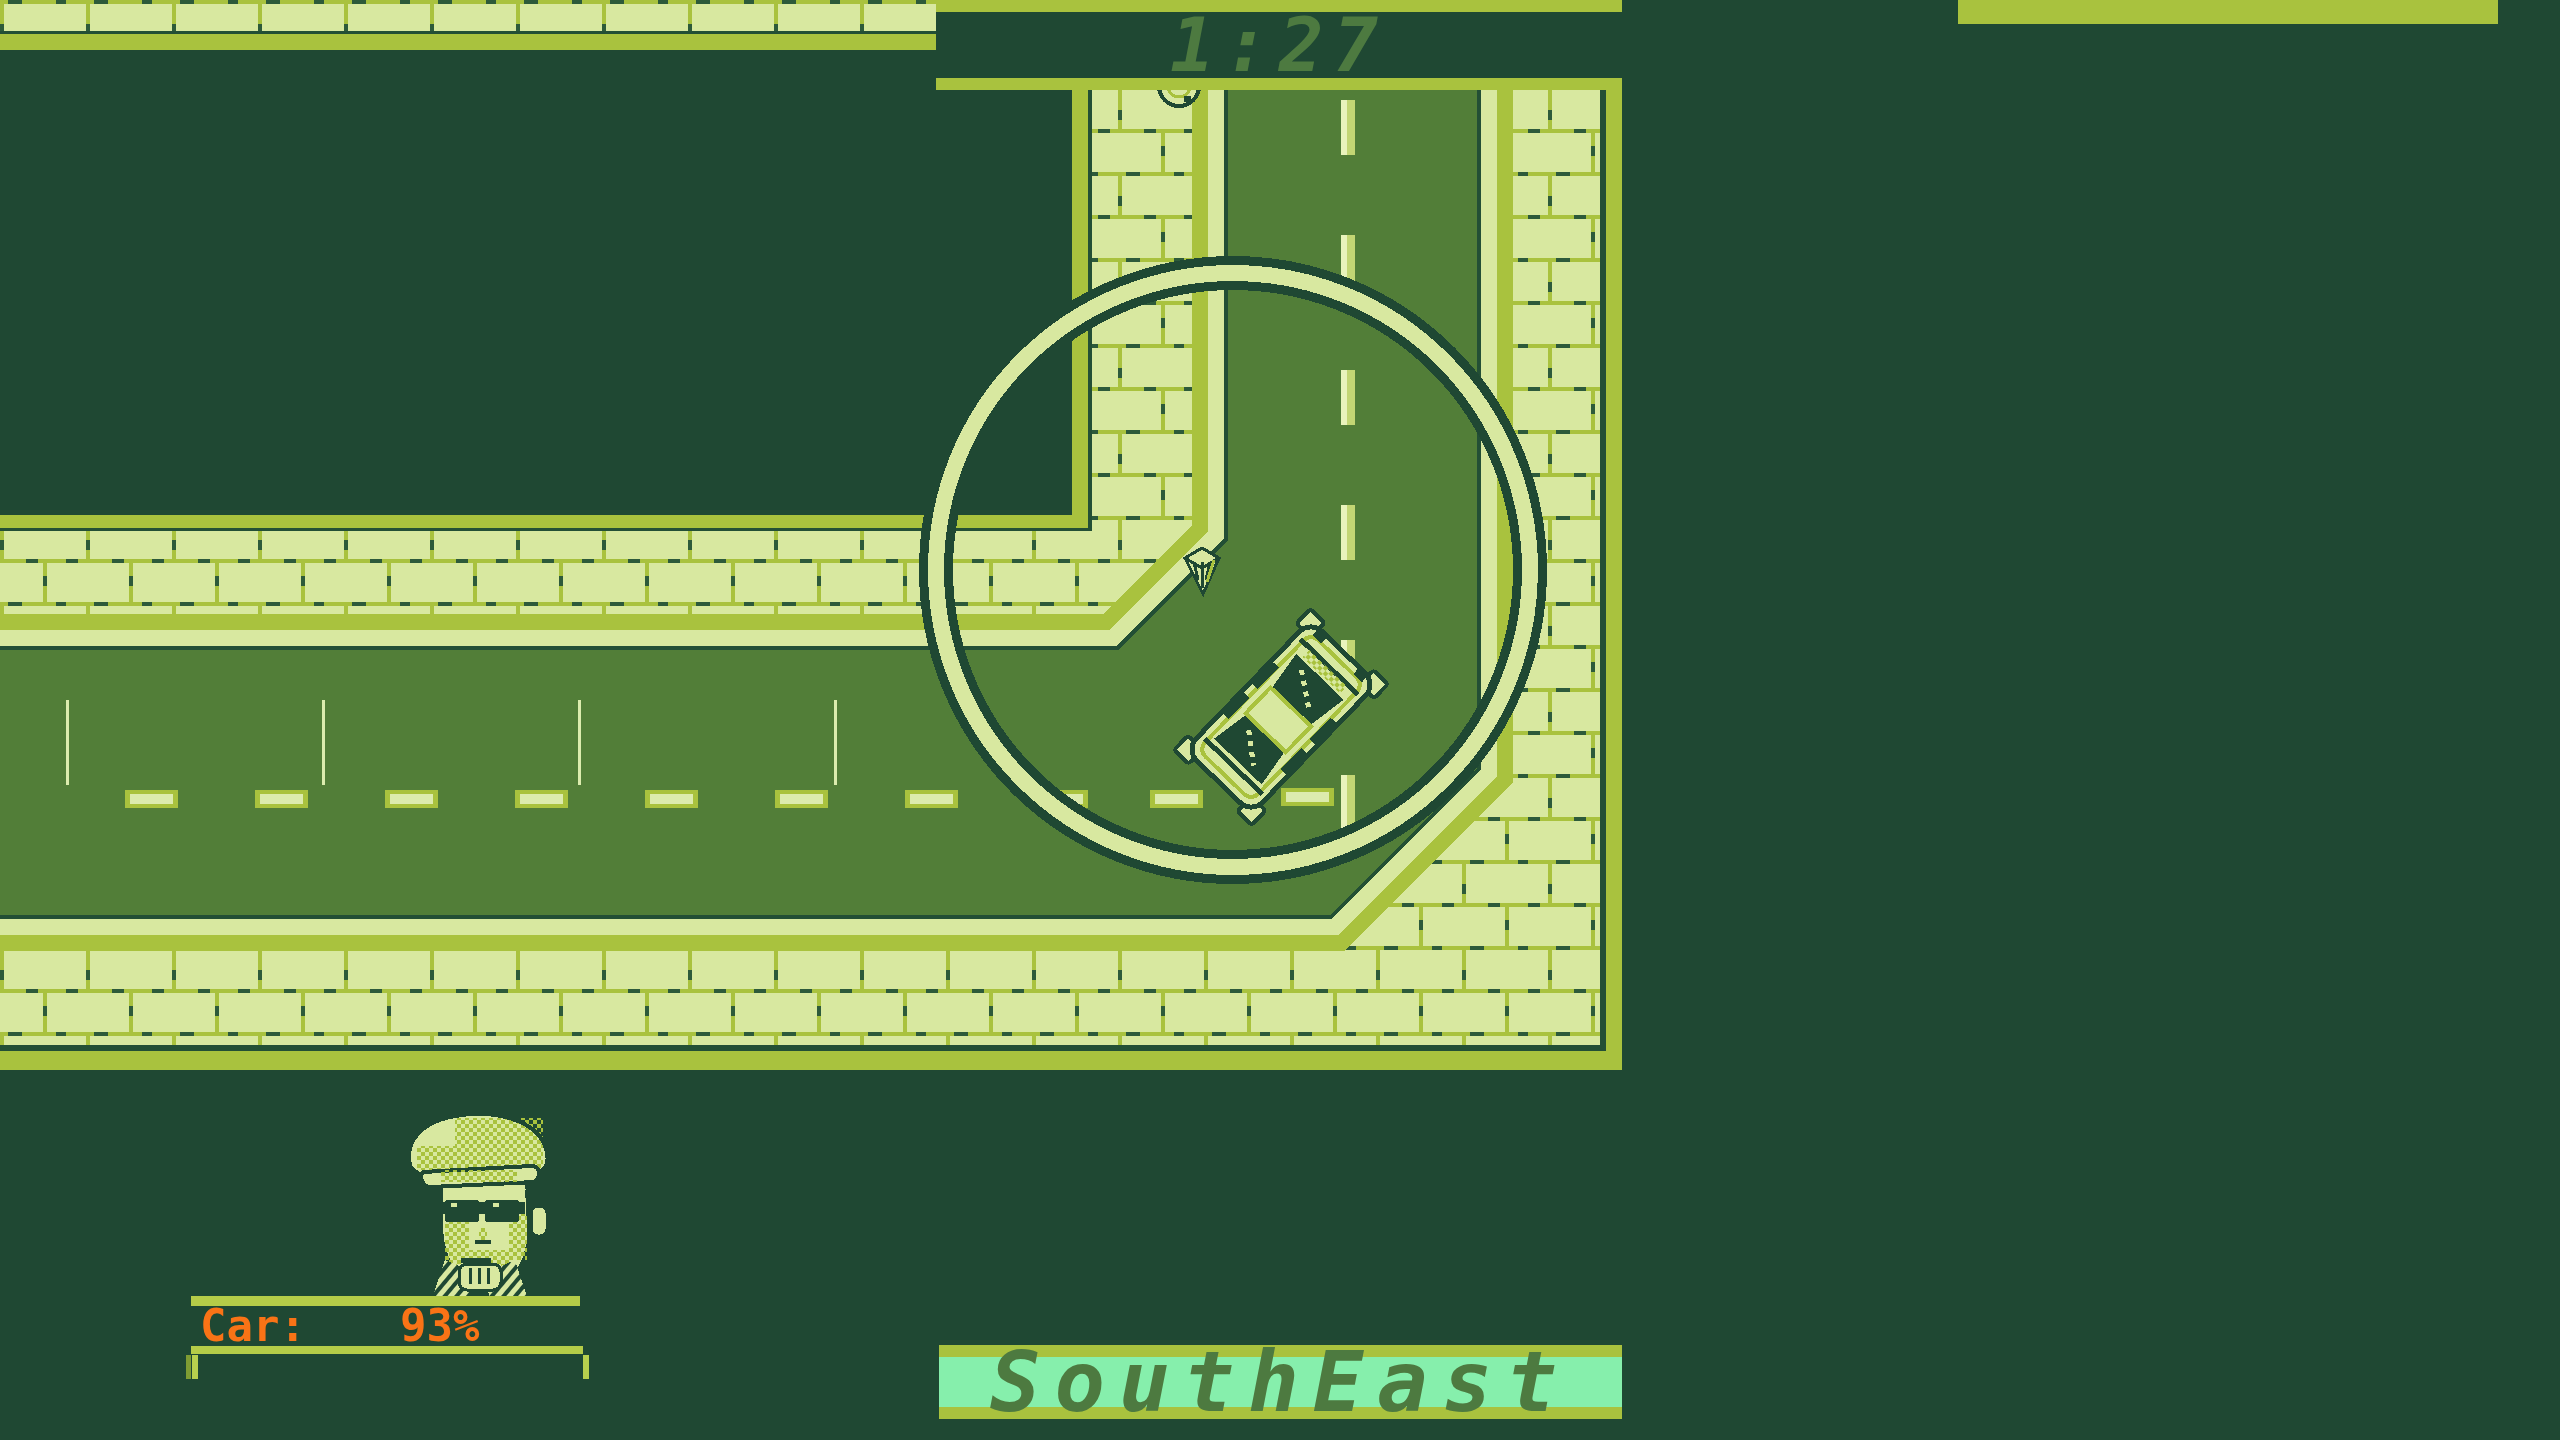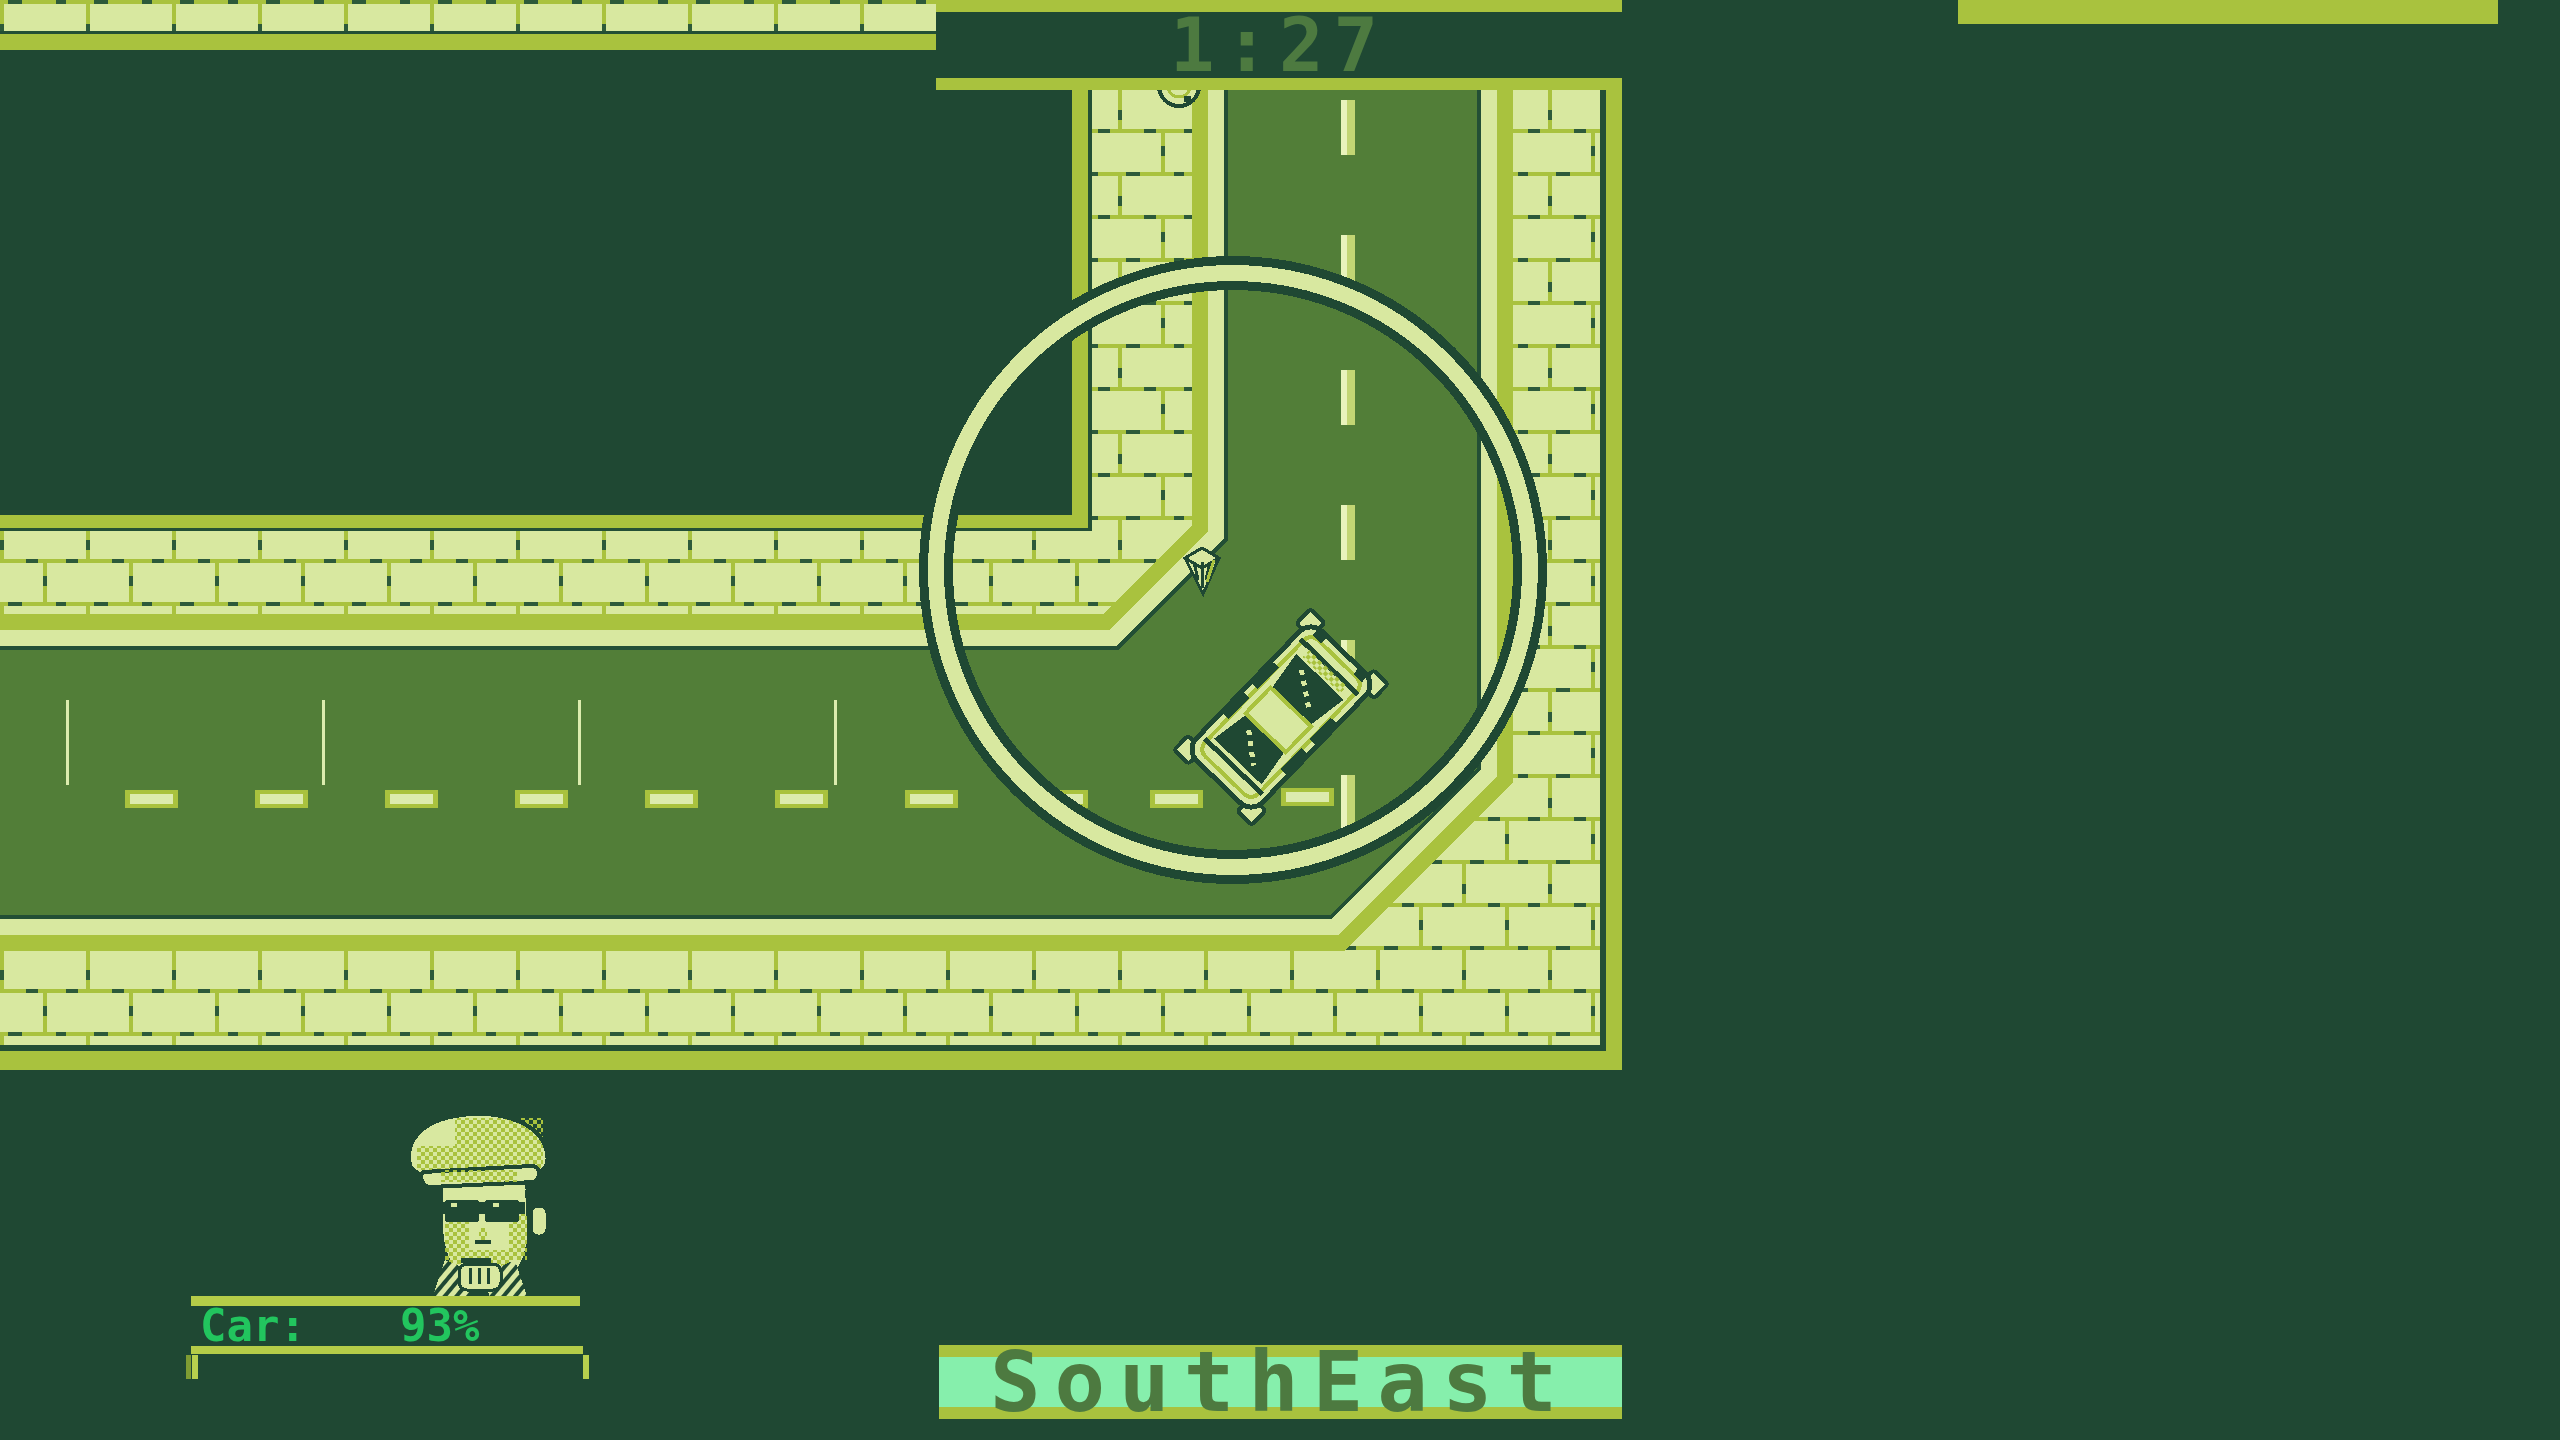--- a/index.html
+++ b/index.html
@@ -8,35 +8,36 @@
     background:#1f4833;
     font-family:"DejaVu Sans Mono", monospace;
   }
   #world{position:absolute;left:0;top:0;}
   .hud{position:absolute;box-sizing:border-box;}
   .bar-strip{background:#a9c23e;width:100%;}
   .hud-text{
     color:#4d7a40;font-weight:bold;
     display:flex;align-items:center;justify-content:center;
     white-space:pre;
+    font-style:italic;
   }
   #timer-bar{left:936px;top:0;width:686px;height:90px;}
   #timer-bar .bar-strip{height:12px;}
   #timer-bar .mid{height:66px;background:#1f4833;font-size:74px;letter-spacing:10px;}
   #money-bar{left:1958px;top:0;width:540px;height:98px;}
   #money-bar .bar-strip{height:12px;}
   #money-bar .mid{height:74px;background:#1f4833;font-size:74px;letter-spacing:14px;}
   #direction-bar{left:939px;top:1345px;width:683px;height:95px;}
   #direction-bar .bar-strip{height:12px;}
   #direction-bar .mid{height:50px;background:#86efac;font-size:84px;letter-spacing:14px;}
   #car-status{left:186px;top:1296px;width:410px;height:95px;}
   #car-status .line1{position:absolute;left:5px;top:0;width:389px;height:10px;background:#b5cc48;}
   #car-status .line2{position:absolute;left:5px;top:50px;width:392px;height:8px;background:#b5cc48;}
   #car-status .text-row{position:absolute;left:14px;top:8px;height:42px;
-     color:#22c55e;font-weight:bold;font-size:44px;display:flex;align-items:center;}
+     color:#f97316;font-weight:bold;font-size:44px;display:flex;align-items:center;}
   #car-status .gap{display:inline-block;width:94px;}
   .tick{position:absolute;top:59px;width:6px;height:24px;background:#b8d04e;}
   .tick.dark{background:#7f9c33;width:5px;}
   #tick-l1{left:0;}
   #tick-l2{left:6px;}
   #tick-r{left:397px;}
 </style>
 </head>
 <body>
 

